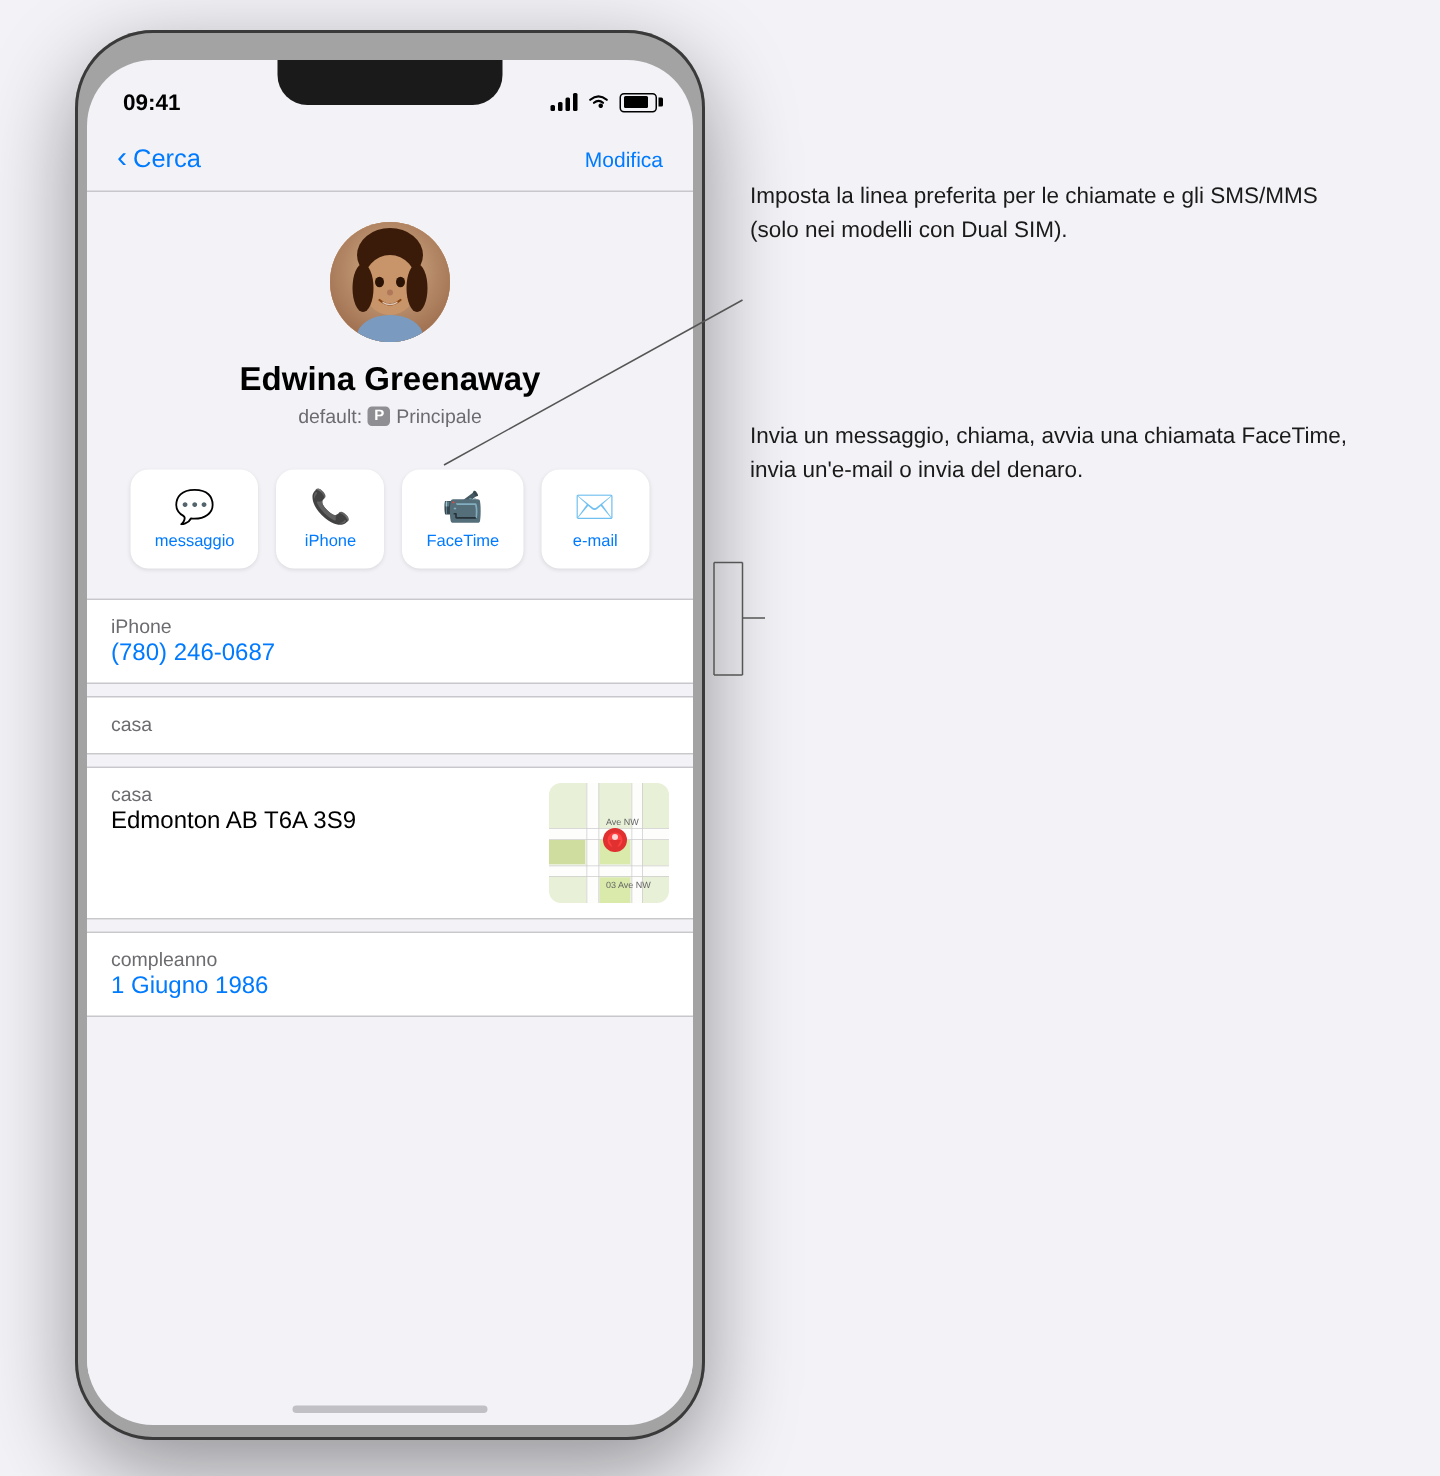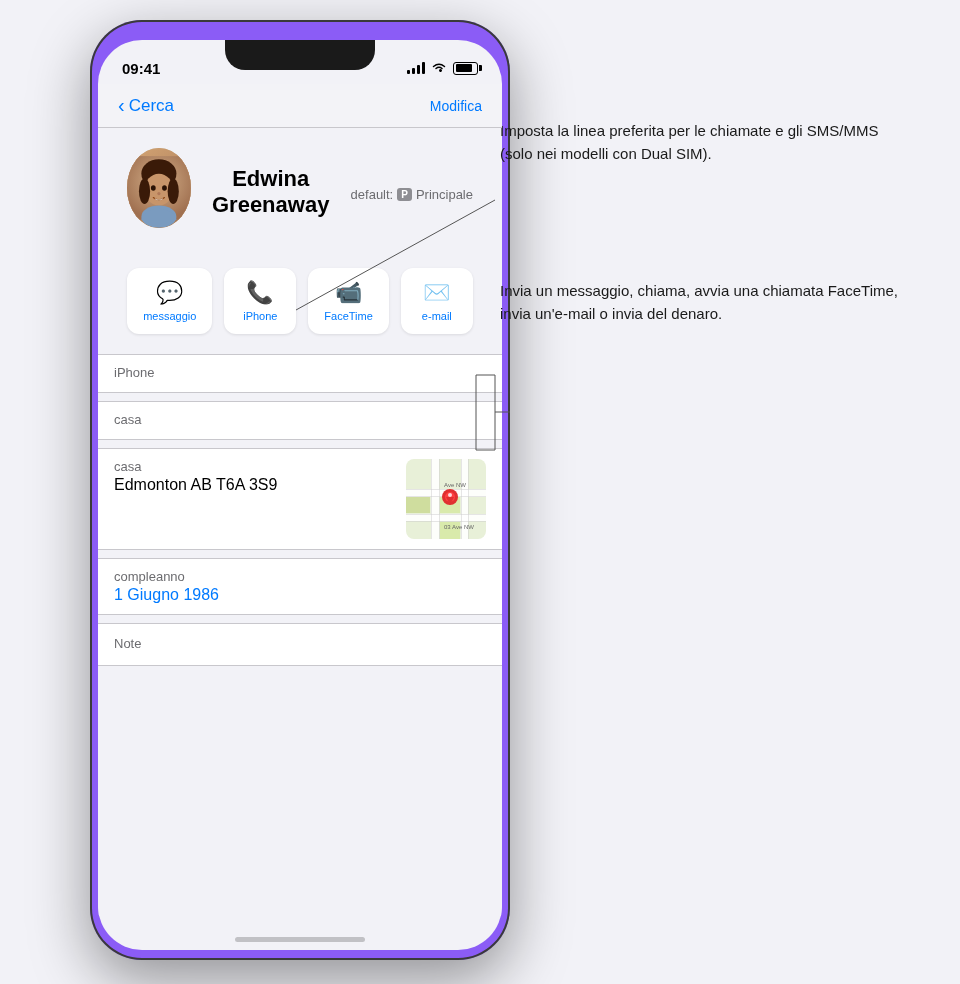--- a/index.html
+++ b/index.html
@@ -12,24 +12,23 @@
       overflow: hidden;
     }
 
     
     .phone-frame {
       position: absolute;
       left: 50px;
       top: 20px;
       width: 420px;
       height: 940px;
-      background: #8b5cf6;
+      background: #a3a3a3;
       border-radius: 52px;
       box-shadow: 0 20px 60px rgba(0,0,0,0.4), inset 0 0 0 2px #3a3a3a;
-      margin-left: 40px;
     }
 
     .phone-screen {
       position: absolute;
       top: 20px;
       left: 8px;
       right: 8px;
       bottom: 10px;
       background: #f2f2f7;
       border-radius: 44px;
@@ -168,23 +167,23 @@
       right: 0;
       bottom: 34px;
       background: #f2f2f7;
       overflow-y: auto;
       overflow-x: hidden;
     }
 
     
     .contact-header {
       display: flex;
-      flex-direction: row;
-      align-items: center;
-      padding: 20px 29px 16px;
+      flex-direction: column;
+      align-items: center;
+      padding: 20px 16px 16px;
       background: #f2f2f7;
     }
 
     .avatar {
       width: 80px;
       height: 80px;
       border-radius: 50%;
       overflow: hidden;
       margin-bottom: 12px;
       background: #c9b99a;
@@ -476,20 +475,21 @@
         </div>
         <div class="action-btn">
           <span class="action-btn-icon">✉️</span>
           <span class="action-btn-label">e-mail</span>
         </div>
       </div>
 
       <div class="info-section">
         <div class="info-row">
           <div class="info-label">iPhone</div>
+          <div class="info-value">(780) 246-0687</div>
         </div>
       </div>
 
       <div class="info-section">
         <div class="info-row">
           <div class="info-label">casa</div>
         </div>
       </div>
 
       <div class="info-section">
@@ -533,25 +533,20 @@
         </div>
       </div>
 
       <div class="info-section">
         <div class="info-row">
           <div class="info-label">compleanno</div>
           <div class="info-value">1 Giugno 1986</div>
         </div>
       </div>
 
-      <div class="notes-section">
-        <div class="notes-row">
-          <div class="info-label">Note</div>
-        </div>
-      </div>
 
     </div>
 
     <div class="home-indicator"></div>
 
   </div>
 </div>
 
 <svg style="position:absolute;top:0;left:0;width:960px;height:984px;pointer-events:none;" xmlns="http://www.w3.org/2000/svg">
 

